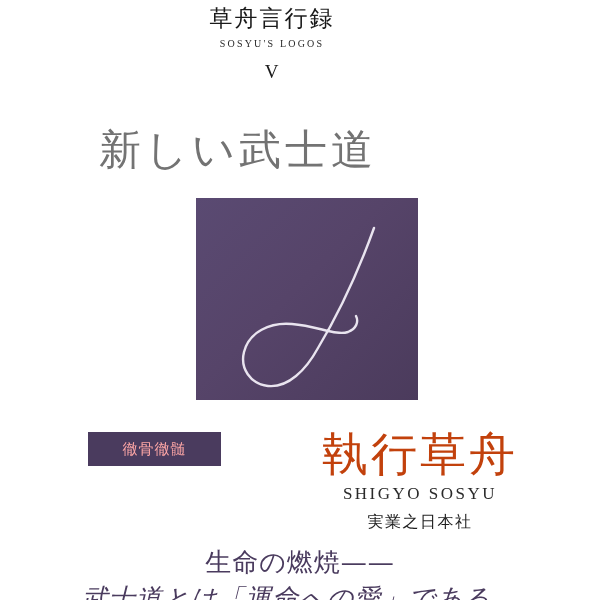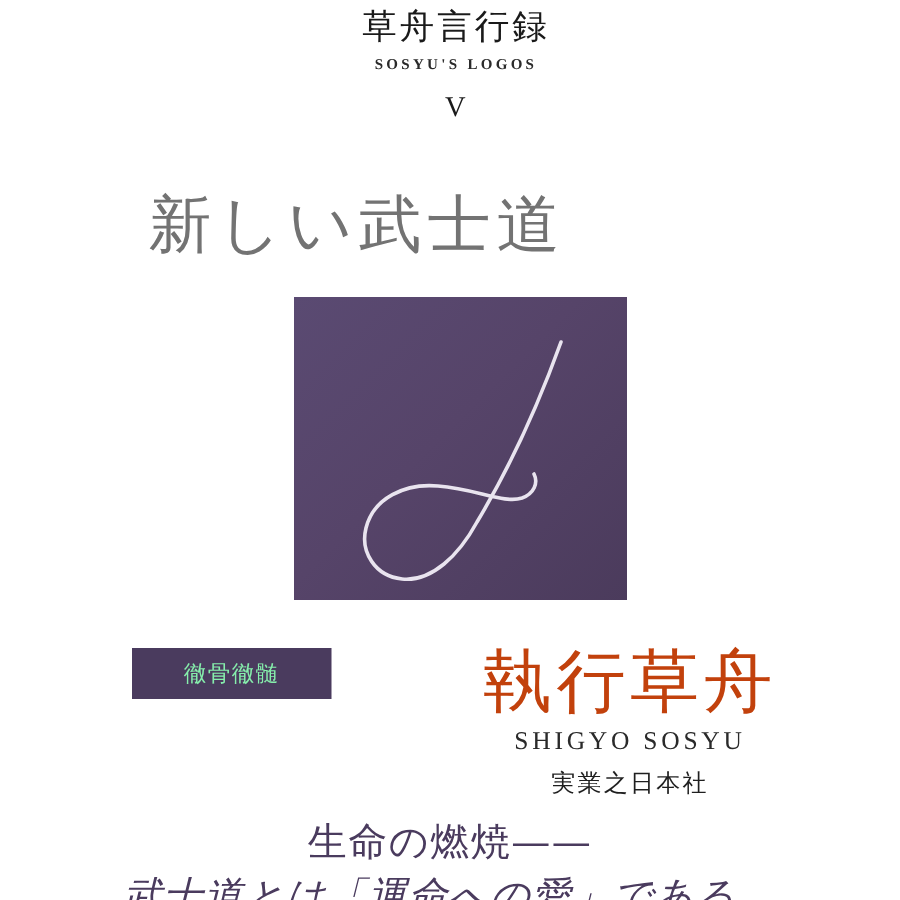--- a/index.html
+++ b/index.html
@@ -20,36 +20,34 @@
     background: #ffffff;
   }
 
   
   .series-block {
     position: absolute;
     top: 4px;
     left: 0;
     width: 544px;
     text-align: center;
-    margin-left: 32px;
   }
   .series-title {
     font-family: "DejaVu Serif", serif;
     font-size: 23px;
     letter-spacing: 2px;
     color: #1a1a1a;
     line-height: 1.25;
   }
   .series-romaji {
     margin-top: 5px;
     font-family: "Liberation Serif", serif;
     font-size: 10px;
     letter-spacing: 2.2px;
     color: #2a2a2a;
-    font-weight: bold;
   }
   .series-volume {
     margin-top: 12px;
     font-family: "Liberation Serif", serif;
     font-size: 19px;
     color: #1a1a1a;
     letter-spacing: 1px;
   }
 
   
@@ -80,21 +78,21 @@
   }
 
   
   .band-label {
     position: absolute;
     left: 88px;
     top: 432px;
     width: 133px;
     height: 34px;
     background: #4a3b5e;
-    color: #86efac;
+    color: #fca5a5;
     font-family: "DejaVu Serif", serif;
     font-size: 15px;
     letter-spacing: 1px;
     display: flex;
     align-items: center;
     justify-content: center;
   }
 
   
   .author-block {

